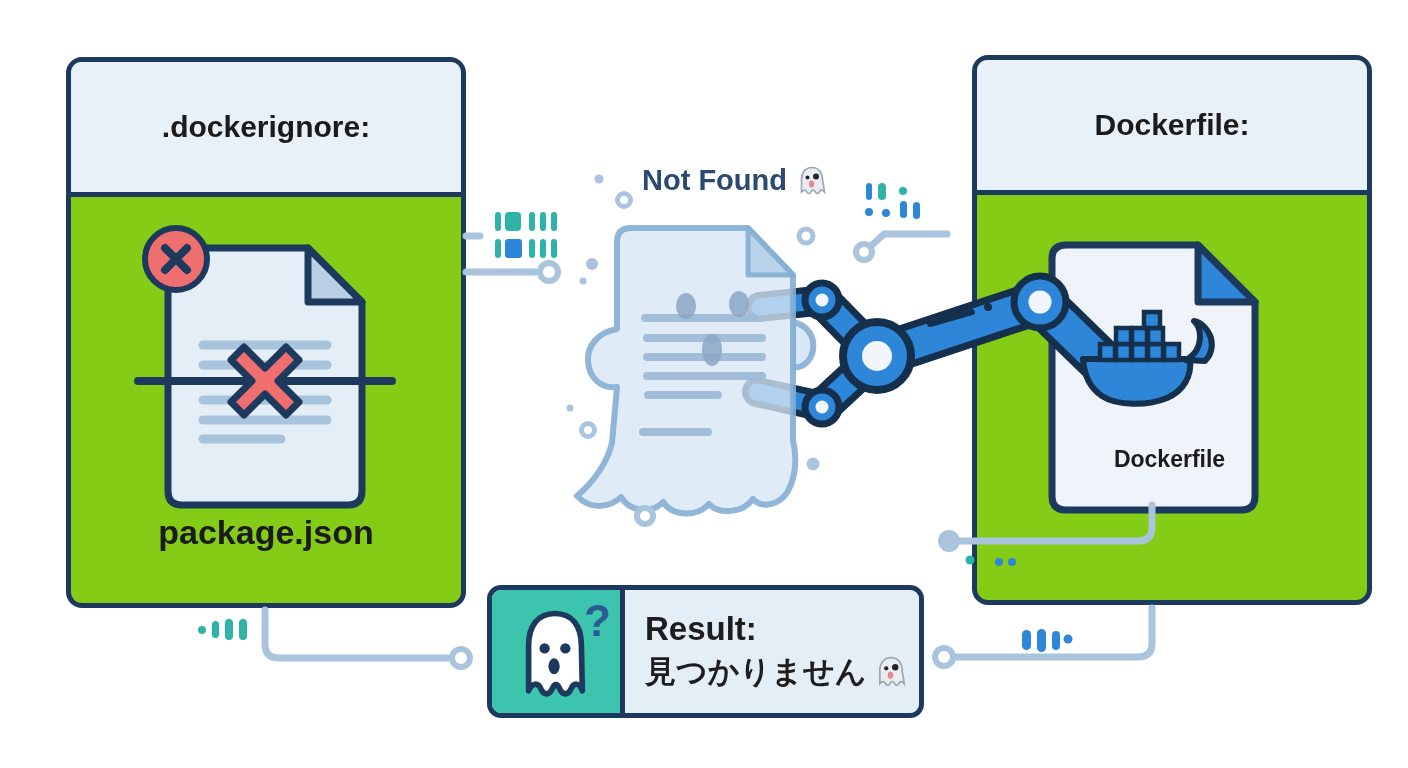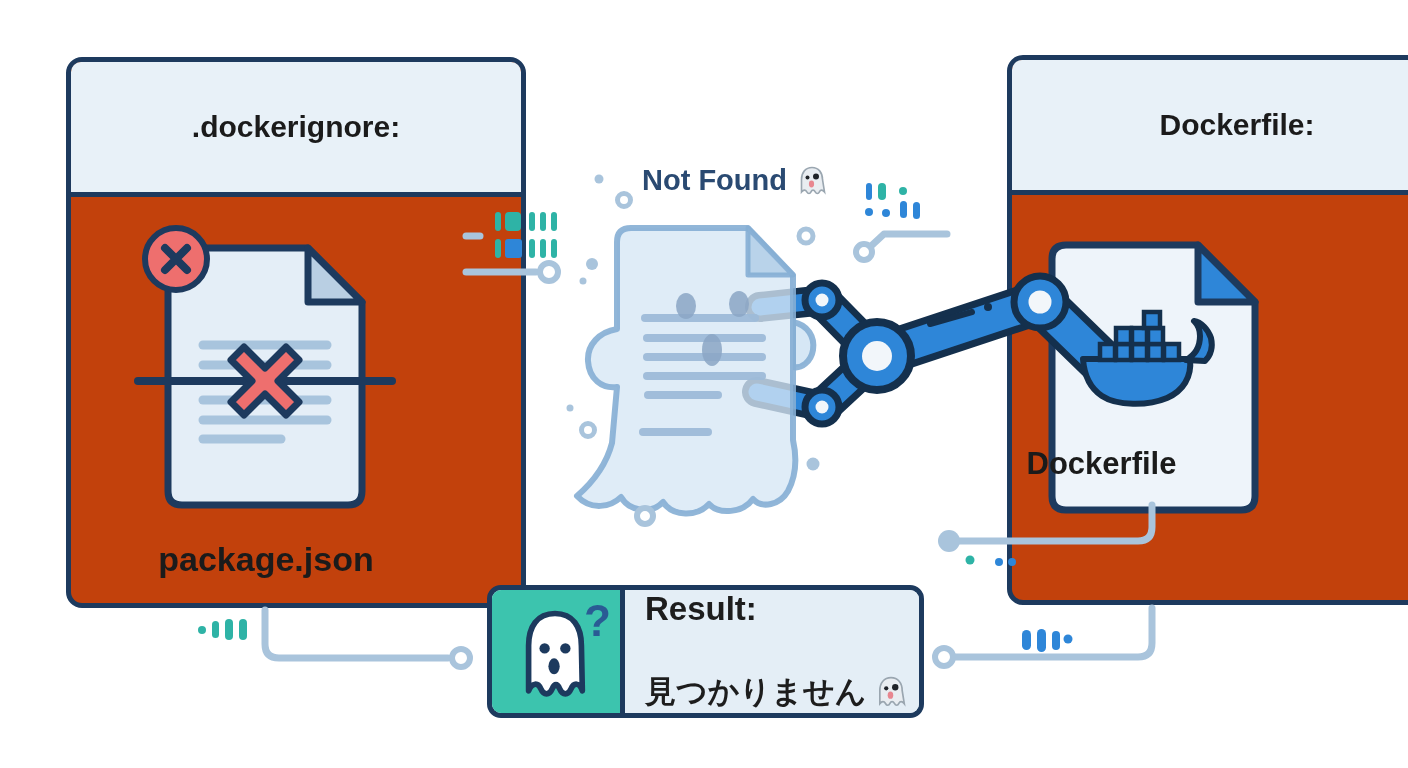--- a/index.html
+++ b/index.html
@@ -1,21 +1,21 @@
 <!DOCTYPE html>
 <html><head>
 <meta charset="utf-8">
 <style>
   html,body{margin:0;padding:0;background:#fff;}
   .canvas{
     position:relative;width:1408px;height:768px;background:#ffffff;overflow:hidden;
     font-family:"Liberation Sans","DejaVu Sans",sans-serif;
   }
   .panel{
-    position:absolute;width:460px;height:551px;background:#c2410c;
+    position:absolute;width:400px;height:551px;background:#84cc16;
     border:5px solid #1d3a5e;border-radius:16px;box-sizing:border-box;
   }
   .panel-header{
     height:130px;background:#e8f1f8;border-bottom:5px solid #1d3a5e;
     border-radius:10px 10px 0 0;display:flex;flex-direction:column;
     align-items:center;justify-content:center;gap:4px;
   }
   .panel-header .hline{
     font-size:30px;font-weight:bold;color:#1b1b1b;line-height:36px;text-align:center;
   }
@@ -30,21 +30,21 @@
   .result-box{
     position:absolute;left:487px;top:585px;width:437px;height:133px;
     border:5px solid #1d3a5e;border-radius:14px;box-sizing:border-box;
     display:flex;overflow:hidden;background:#e4eef6;
   }
   .result-icon-cell{
     width:133px;flex:0 0 133px;background:#3cc4ae;border-right:5px solid #1d3a5e;
     position:relative;box-sizing:border-box;
   }
   .result-text-cell{
-    flex:1;display:flex;flex-direction:column;justify-content:space-between;
+    flex:1;display:flex;flex-direction:column;justify-content:center;
     padding-left:20px;gap:3px;background:#e4eef6;
   }
   .result-line1{font-size:33px;font-weight:bold;color:#1d1d1d;}
   .result-line2{font-size:31px;font-weight:bold;color:#1d1d1d;display:flex;align-items:center;gap:8px;font-family:Liberation Serif, serif;}
   .q-mark{
     position:absolute;left:92px;top:6px;font-size:44px;font-weight:bold;color:#2a5b94;
   }
   .overlay{position:absolute;left:0;top:0;pointer-events:none;}
   .doc-svg{position:absolute;}
   .emoji-ghost{display:inline-flex;}
@@ -53,48 +53,48 @@
 <body>
 
 <div class="canvas">
 
   <div class="panel" style="left:66px;top:57px;">
     <div class="panel-header">
       <div class="hline">.dockerignore:</div>
     </div>
   </div>
 
-  <div class="panel" style="left:1007px;top:55px;height:550px;">
+  <div class="panel" style="left:972px;top:55px;height:550px;">
     <div class="panel-header">
       <div class="hline">Dockerfile:</div>
     </div>
   </div>
 
   <svg class="doc-svg" style="left:128px;top:215px;" width="280" height="300" viewBox="128 215 280 300">
     <path d="M 168 262 Q 168 248 182 248 L 308 248 L 362 302 L 362 491 Q 362 505 348 505 L 182 505 Q 168 505 168 491 Z" fill="#e4eef7" stroke="#1d3a5e" stroke-width="7" stroke-linejoin="round"></path>
     <path d="M 308 248 L 362 302 L 308 302 Z" fill="#b9cfe3" stroke="#1d3a5e" stroke-width="7" stroke-linejoin="round"></path>
     <g stroke="#a8c4dd" stroke-width="9" stroke-linecap="round">
       <line x1="203" y1="345" x2="327" y2="345"></line>
       <line x1="203" y1="365" x2="327" y2="365"></line>
       <line x1="203" y1="400" x2="327" y2="400"></line>
       <line x1="203" y1="420" x2="327" y2="420"></line>
       <line x1="203" y1="439" x2="281" y2="439"></line>
     </g>
     <line x1="138" y1="381" x2="392" y2="381" stroke="#1d3a5e" stroke-width="8" stroke-linecap="round"></line>
     <path d="M 244 347 L 265 368 L 286 347 L 299 360 L 278 381 L 299 402 L 286 415 L 265 394 L 244 415 L 231 402 L 252 381 L 231 360 Z" fill="#ee6f6e" stroke="#1d3a5e" stroke-width="7" stroke-linejoin="round"></path>
     <circle cx="176" cy="259" r="31" fill="#ee6f6e" stroke="#1d3a5e" stroke-width="6"></circle>
     <path d="M 165 248 L 187 270 M 187 248 L 165 270" stroke="#1d3a5e" stroke-width="8" stroke-linecap="round"></path>
   </svg>
-  <div class="file-label" style="left:96px;top:540px;width:340px;font-size:34px;">package.json</div>
+  <div class="file-label" style="left:96px;top:513px;width:340px;font-size:34px;">package.json</div>
 
   <svg class="doc-svg" style="left:1045px;top:240px;" width="218" height="278" viewBox="1045 240 218 278">
     <path d="M 1052 259 Q 1052 245 1066 245 L 1198 245 L 1255 302 L 1255 496 Q 1255 510 1241 510 L 1066 510 Q 1052 510 1052 496 Z" fill="#eef4fa" stroke="#1d3a5e" stroke-width="7" stroke-linejoin="round"></path>
     <path d="M 1198 245 L 1255 302 L 1198 302 Z" fill="#2e86d8" stroke="#1d3a5e" stroke-width="7" stroke-linejoin="round"></path>
   </svg>
-  <div class="file-label" style="left:1000px;top:446px;width:203px;font-size:31px;">Dockerfile</div>
+  <div class="file-label" style="left:1068px;top:446px;width:203px;font-size:23px;">Dockerfile</div>
 
   <div class="not-found">
     <span>Not Found</span>
     <span class="emoji-ghost" title="👻">
       <svg width="32" height="32" viewBox="0 0 32 32">
         <path d="M16 2.5 C9.5 2.5 5.5 7.5 5.5 14.5 L5.5 27 C7.5 24.5 9.5 24.5 10.8 26.8 C12 29 14 29 15 26.8 C16 24.5 18 24.5 19.2 26.8 C20.4 29 22.4 29 23.4 26.8 C24.5 24.5 26.5 24.5 28.5 27 L26.5 14.5 C26.5 7.5 22.5 2.5 16 2.5 Z" fill="#e9edf1" stroke="#9aa6b0" stroke-width="1.6"></path>
         <circle cx="11.5" cy="12.5" r="2" fill="#202328"></circle>
         <circle cx="20" cy="11.5" r="3" fill="#202328"></circle>
         <ellipse cx="15.5" cy="19" rx="2.6" ry="3.4" fill="#e8868f"></ellipse>
       </svg>

